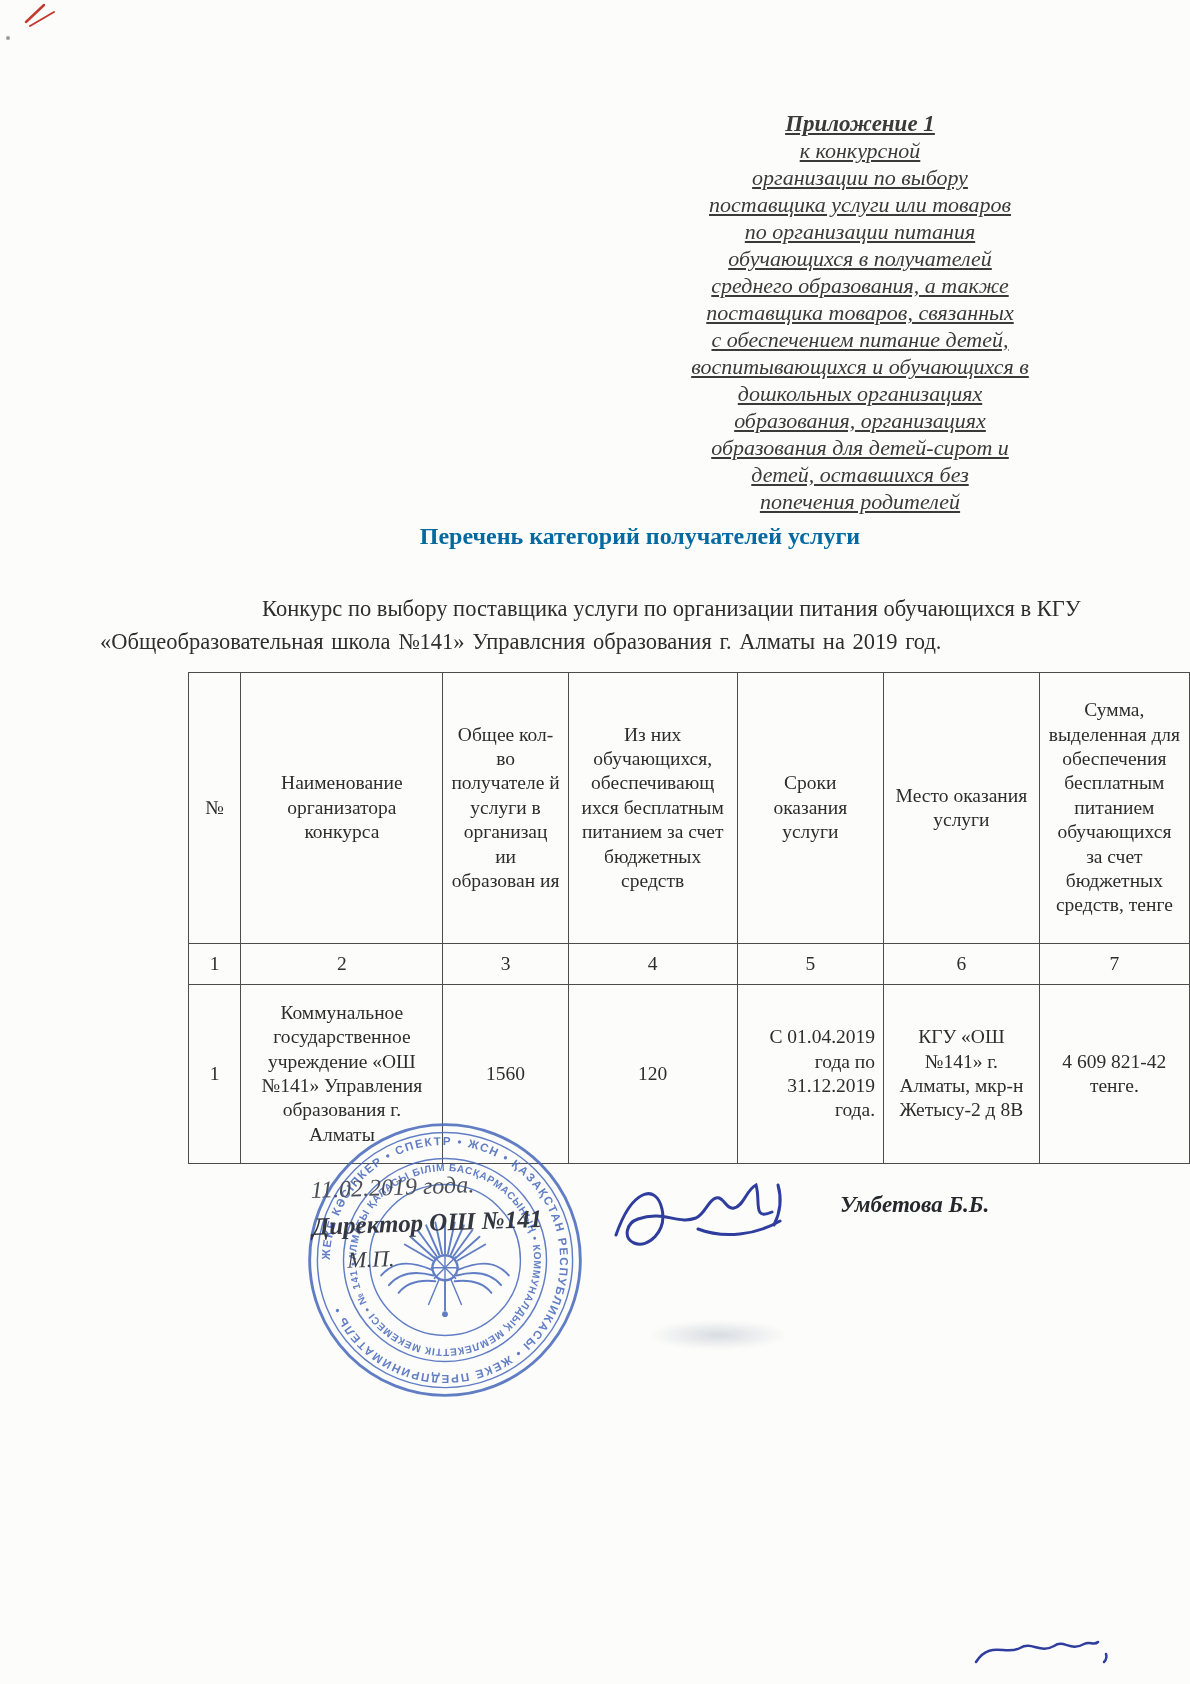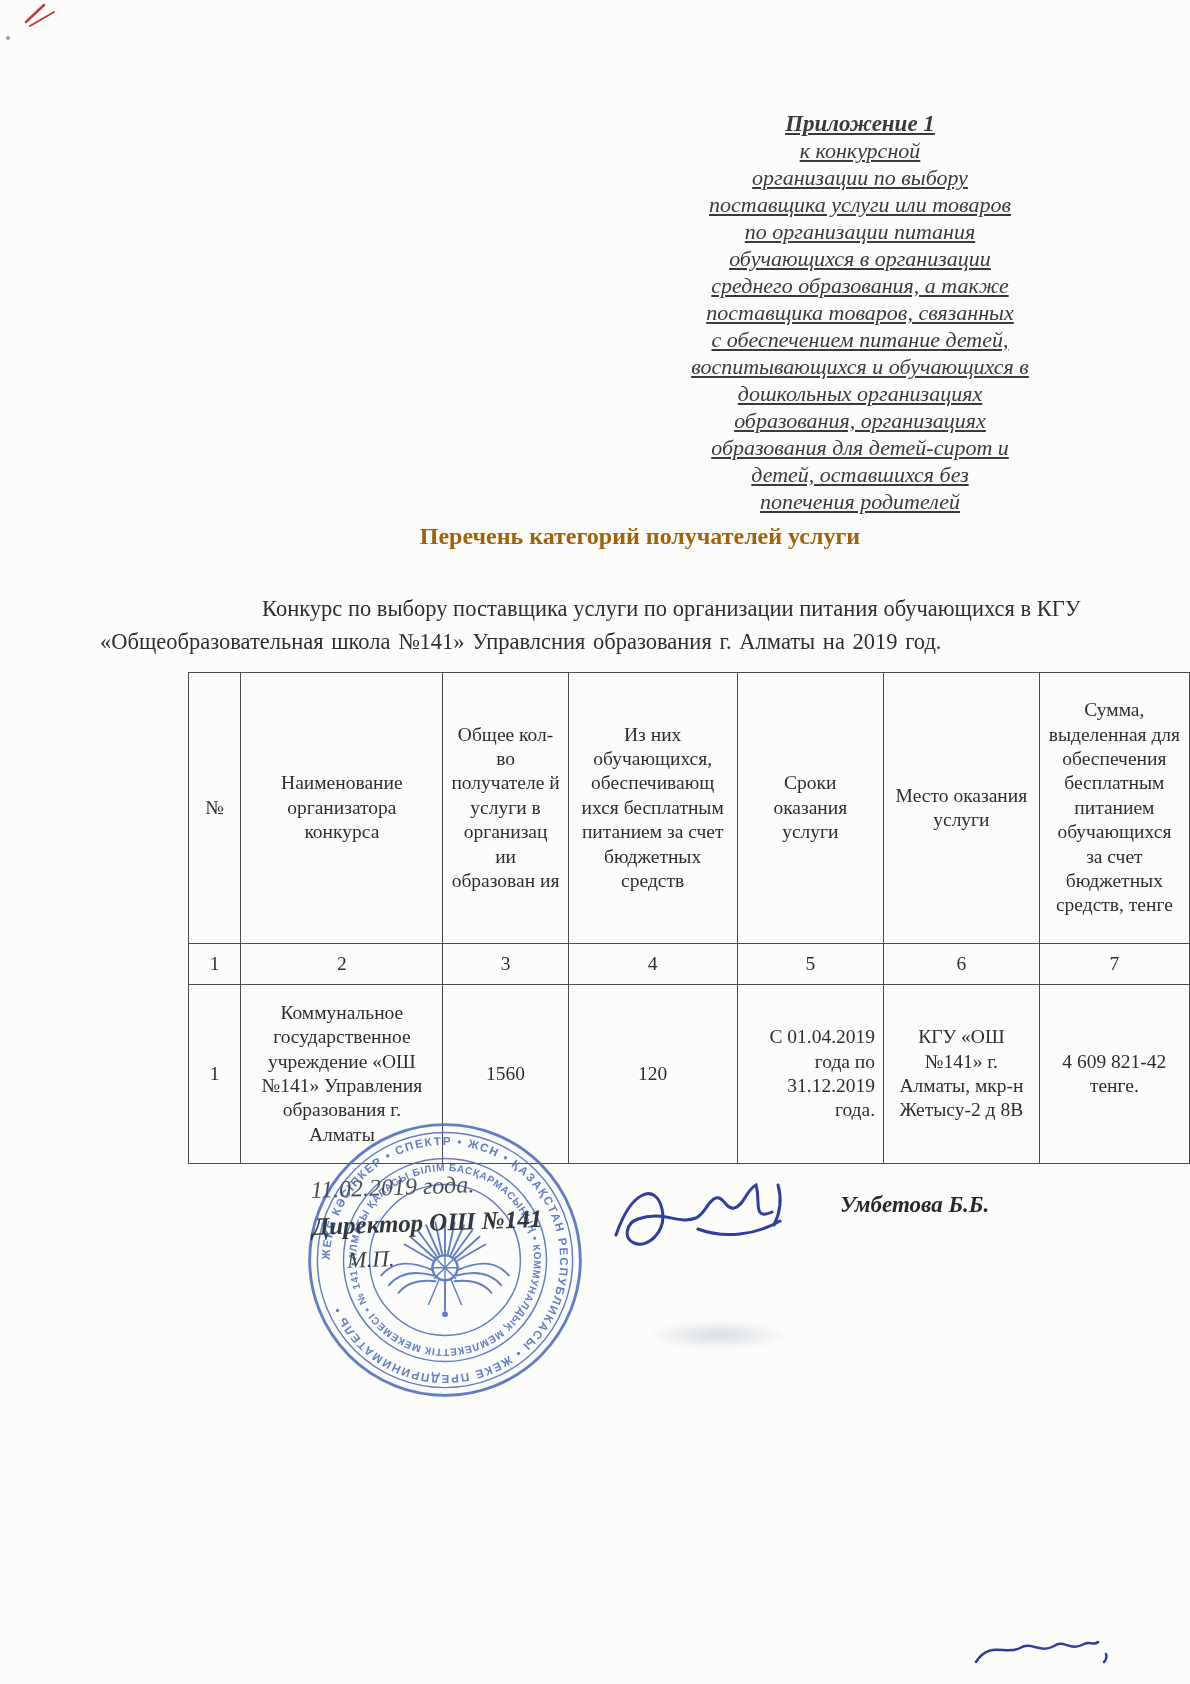--- a/index.html
+++ b/index.html
@@ -14,21 +14,21 @@
   }
   
   .appendix{
     position:absolute;left:645px;top:110px;width:430px;
     text-align:center;font-style:italic;font-size:22px;line-height:27px;color:#3a3a3a;text-decoration:underline;
   }
   .appendix .first{font-weight:bold;font-size:23px;}
   
   .doc-title{
     position:absolute;left:145px;top:523px;width:990px;
-    text-align:center;font-weight:bold;font-size:24px;color:#a16207;
+    text-align:center;font-weight:bold;font-size:24px;color:#0369a1;
   }
   
   .intro{position:absolute;left:100px;top:596px;width:1020px;font-size:22.5px;color:#2e2e2e;}
   .intro .l1{padding-left:162px;margin-bottom:7px;}
   .intro .l2{word-spacing:2px;}
   
   table.main{
     position:absolute;left:188px;top:672px;
     border-collapse:collapse;table-layout:fixed;
     font-size:19.5px;line-height:1.25;color:#2d2d2d;
@@ -78,21 +78,21 @@
     <path d="M 10,26 L 34,12" stroke="#c23b2e" stroke-width="2" fill="none" stroke-linecap="round"></path>
   </svg>
   <div class="speck"></div>
 
   <div class="appendix">
     <div class="first">Приложение 1</div>
     <div>к конкурсной</div>
     <div>организации по выбору</div>
     <div>поставщика услуги или товаров</div>
     <div>по организации питания</div>
-    <div>обучающихся в организации</div>
+    <div>обучающихся в получателей</div>
     <div>среднего образования, а также</div>
     <div>поставщика товаров, связанных</div>
     <div>с обеспечением питание детей,</div>
     <div>воспитывающихся и обучающихся в</div>
     <div>дошкольных организациях</div>
     <div>образования, организациях</div>
     <div>образования для детей-сирот и</div>
     <div>детей, оставшихся без</div>
     <div>попечения родителей</div>
   </div>

